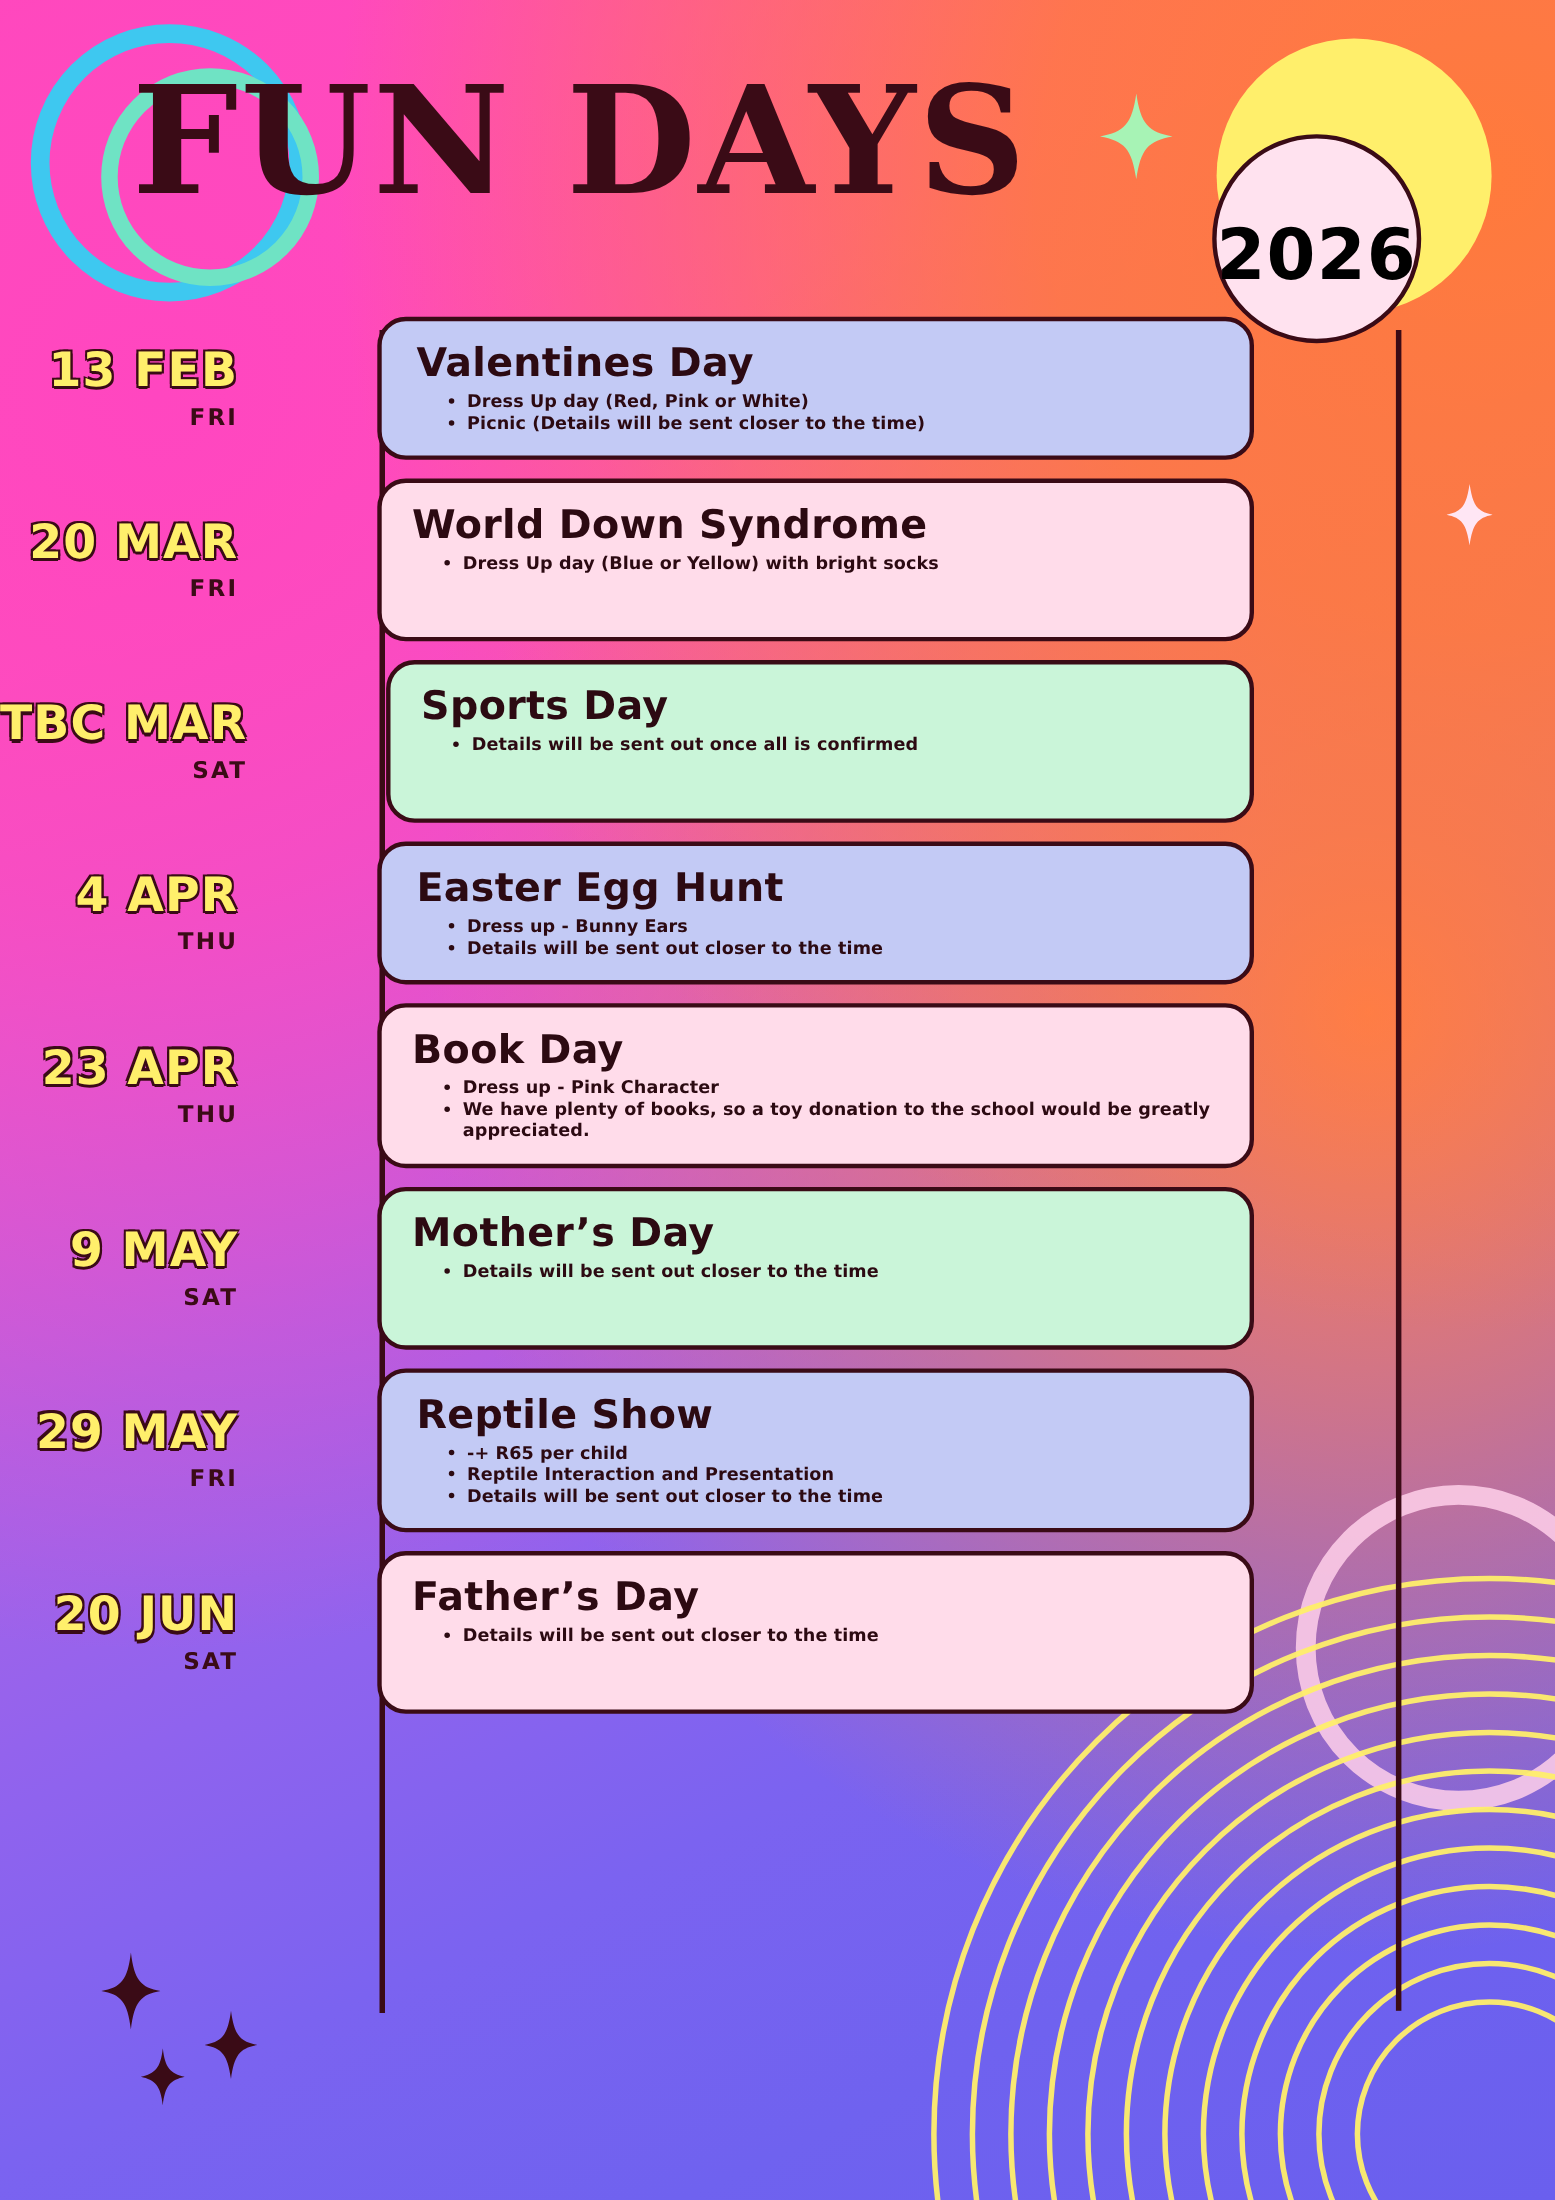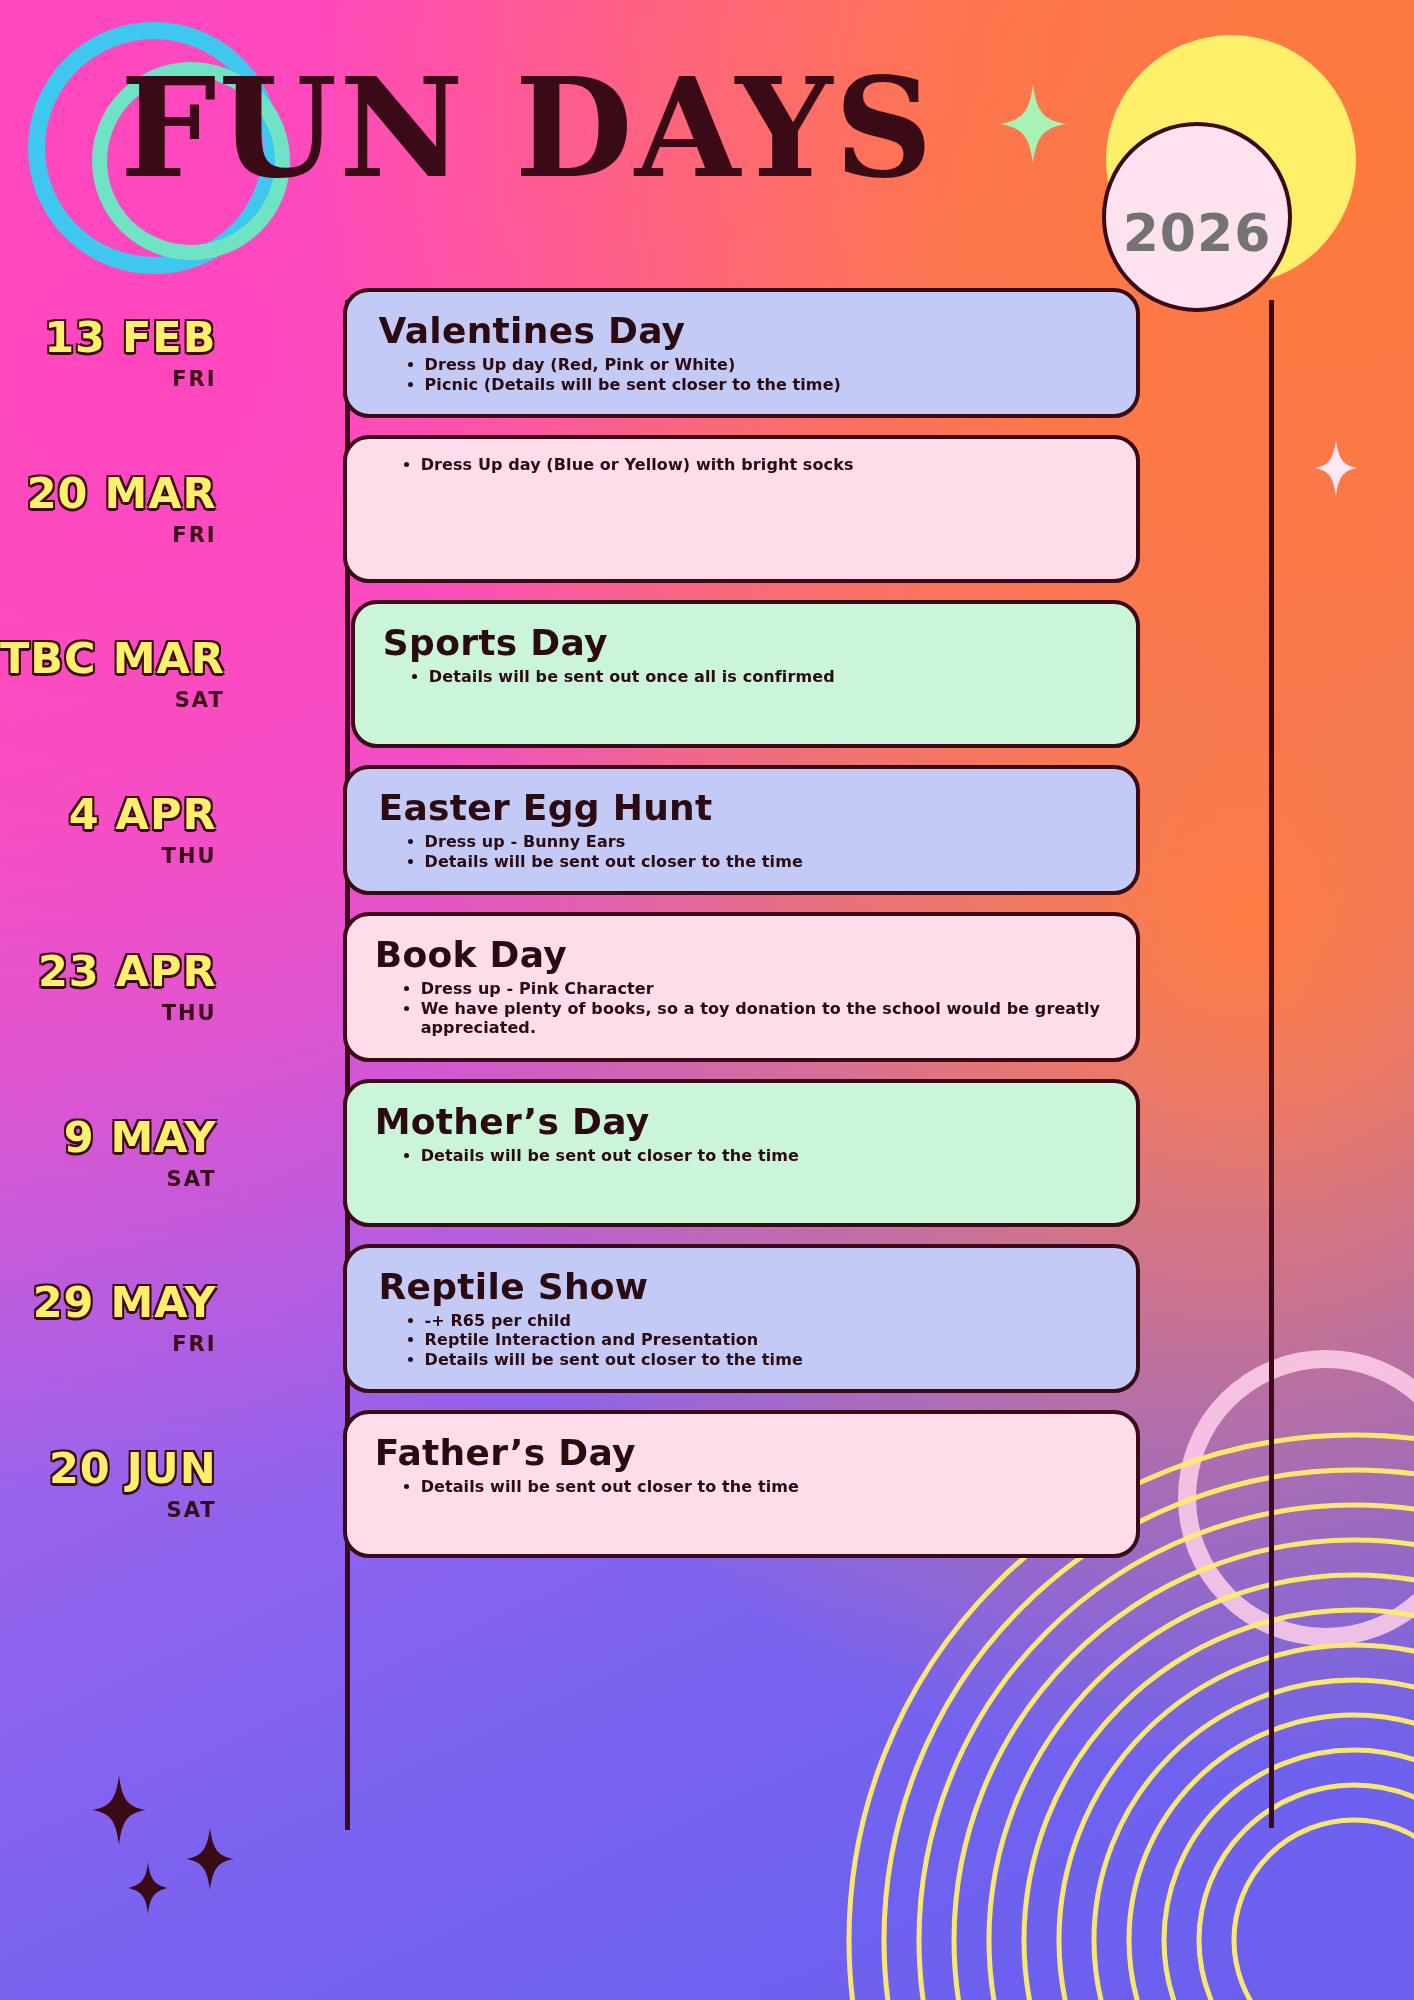--- a/index.html
+++ b/index.html
@@ -61,22 +61,22 @@
     background: #ffe2ef;
     border: 4px solid #3a0b16;
     display: flex;
     align-items: center;
     justify-content: center;
     pointer-events: auto;
   }
   .badge-year span {
     font-family: "DejaVu Sans", sans-serif;
     font-weight: bold;
-    font-size: 52px;
-    color: #737373;
+    font-size: 64px;
+    color: #000000;
     letter-spacing: 1px;
     margin-top: 31px;
   }
 
   .ring-pink-br {
     right: -60px; top: 1350px;
     width: 260px; height: 260px;
     border-radius: 50%;
     border: 18px solid #ffd0ea;
     opacity: .85;
@@ -276,20 +276,21 @@
         </ul>
       </div>
     </div>
 
     <div class="row">
       <div class="date">
         <div class="d-main">20 MAR</div>
         <div class="d-sub">FRI</div>
       </div>
       <div class="card pink h-tall">
+        <h2>World Down Syndrome</h2>
         <ul>
           <li>Dress Up day (Blue or Yellow) with bright socks</li>
         </ul>
       </div>
     </div>
 
     <div class="row">
       <div class="date">
         <div class="d-main">TBC MAR</div>
         <div class="d-sub">SAT</div>

